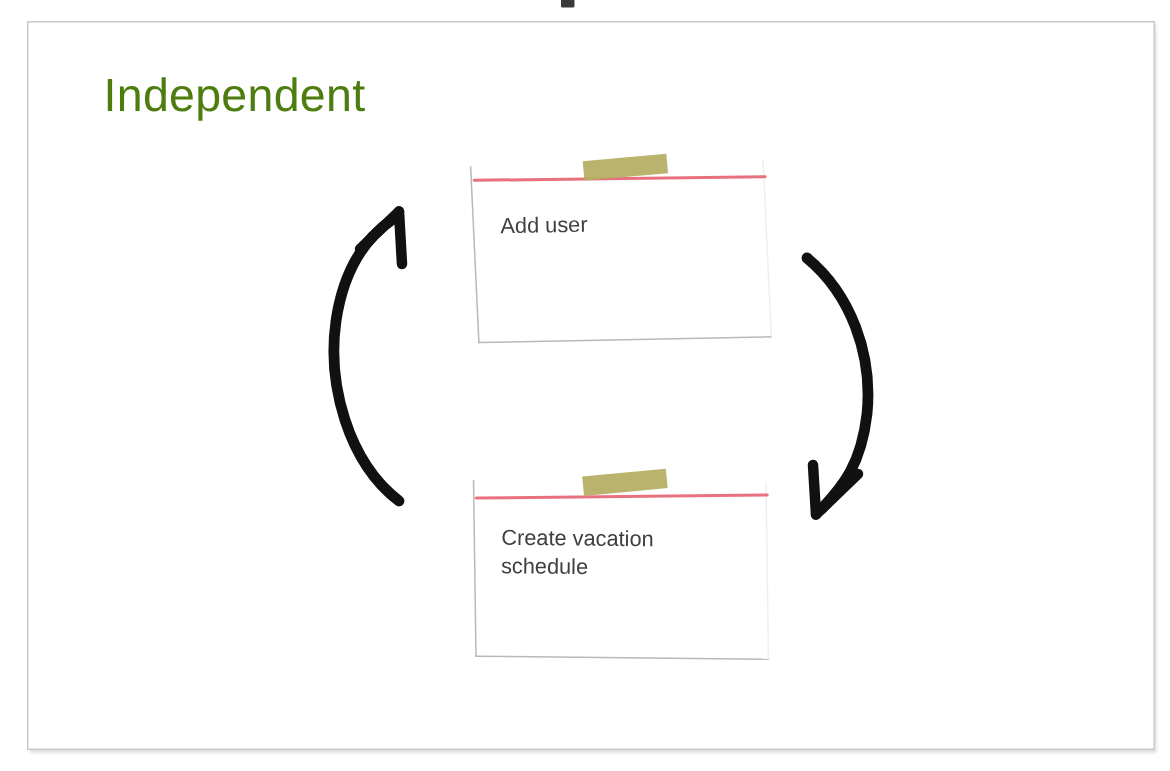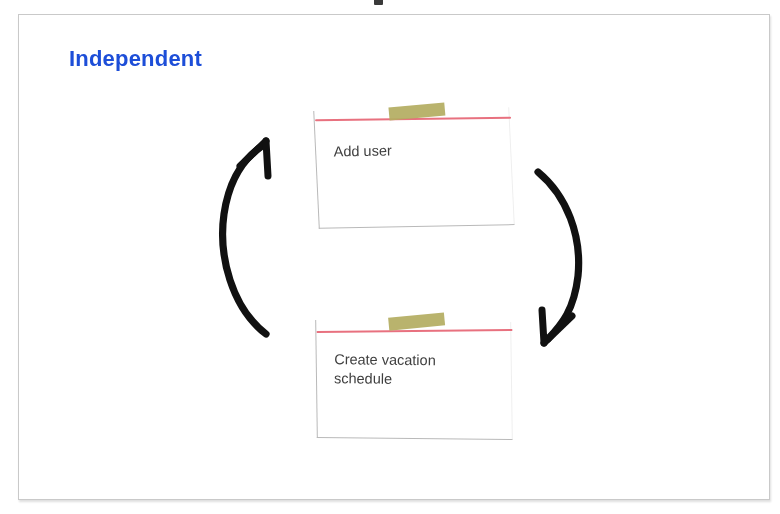--- a/index.html
+++ b/index.html
@@ -37,26 +37,25 @@
     border: 1px solid #c9c9c9;
     box-sizing: border-box;
     box-shadow: 1px 2px 2px rgba(0,0,0,0.13);
   }
 
   
   .slide-title {
     position: absolute;
     left: 50px;
     top: 32px;
-    font-size: 22px;
+    font-size: 31px;
     line-height: 1.1;
-    color: #1d4ed8;
+    color: #4d7c0f;
     letter-spacing: 0.2px;
     white-space: nowrap;
-    font-weight: bold;
   }
 
   
   .card {
     position: absolute;
     width: 196px;
     height: 118px;
     background: #ffffff;
   }
   

